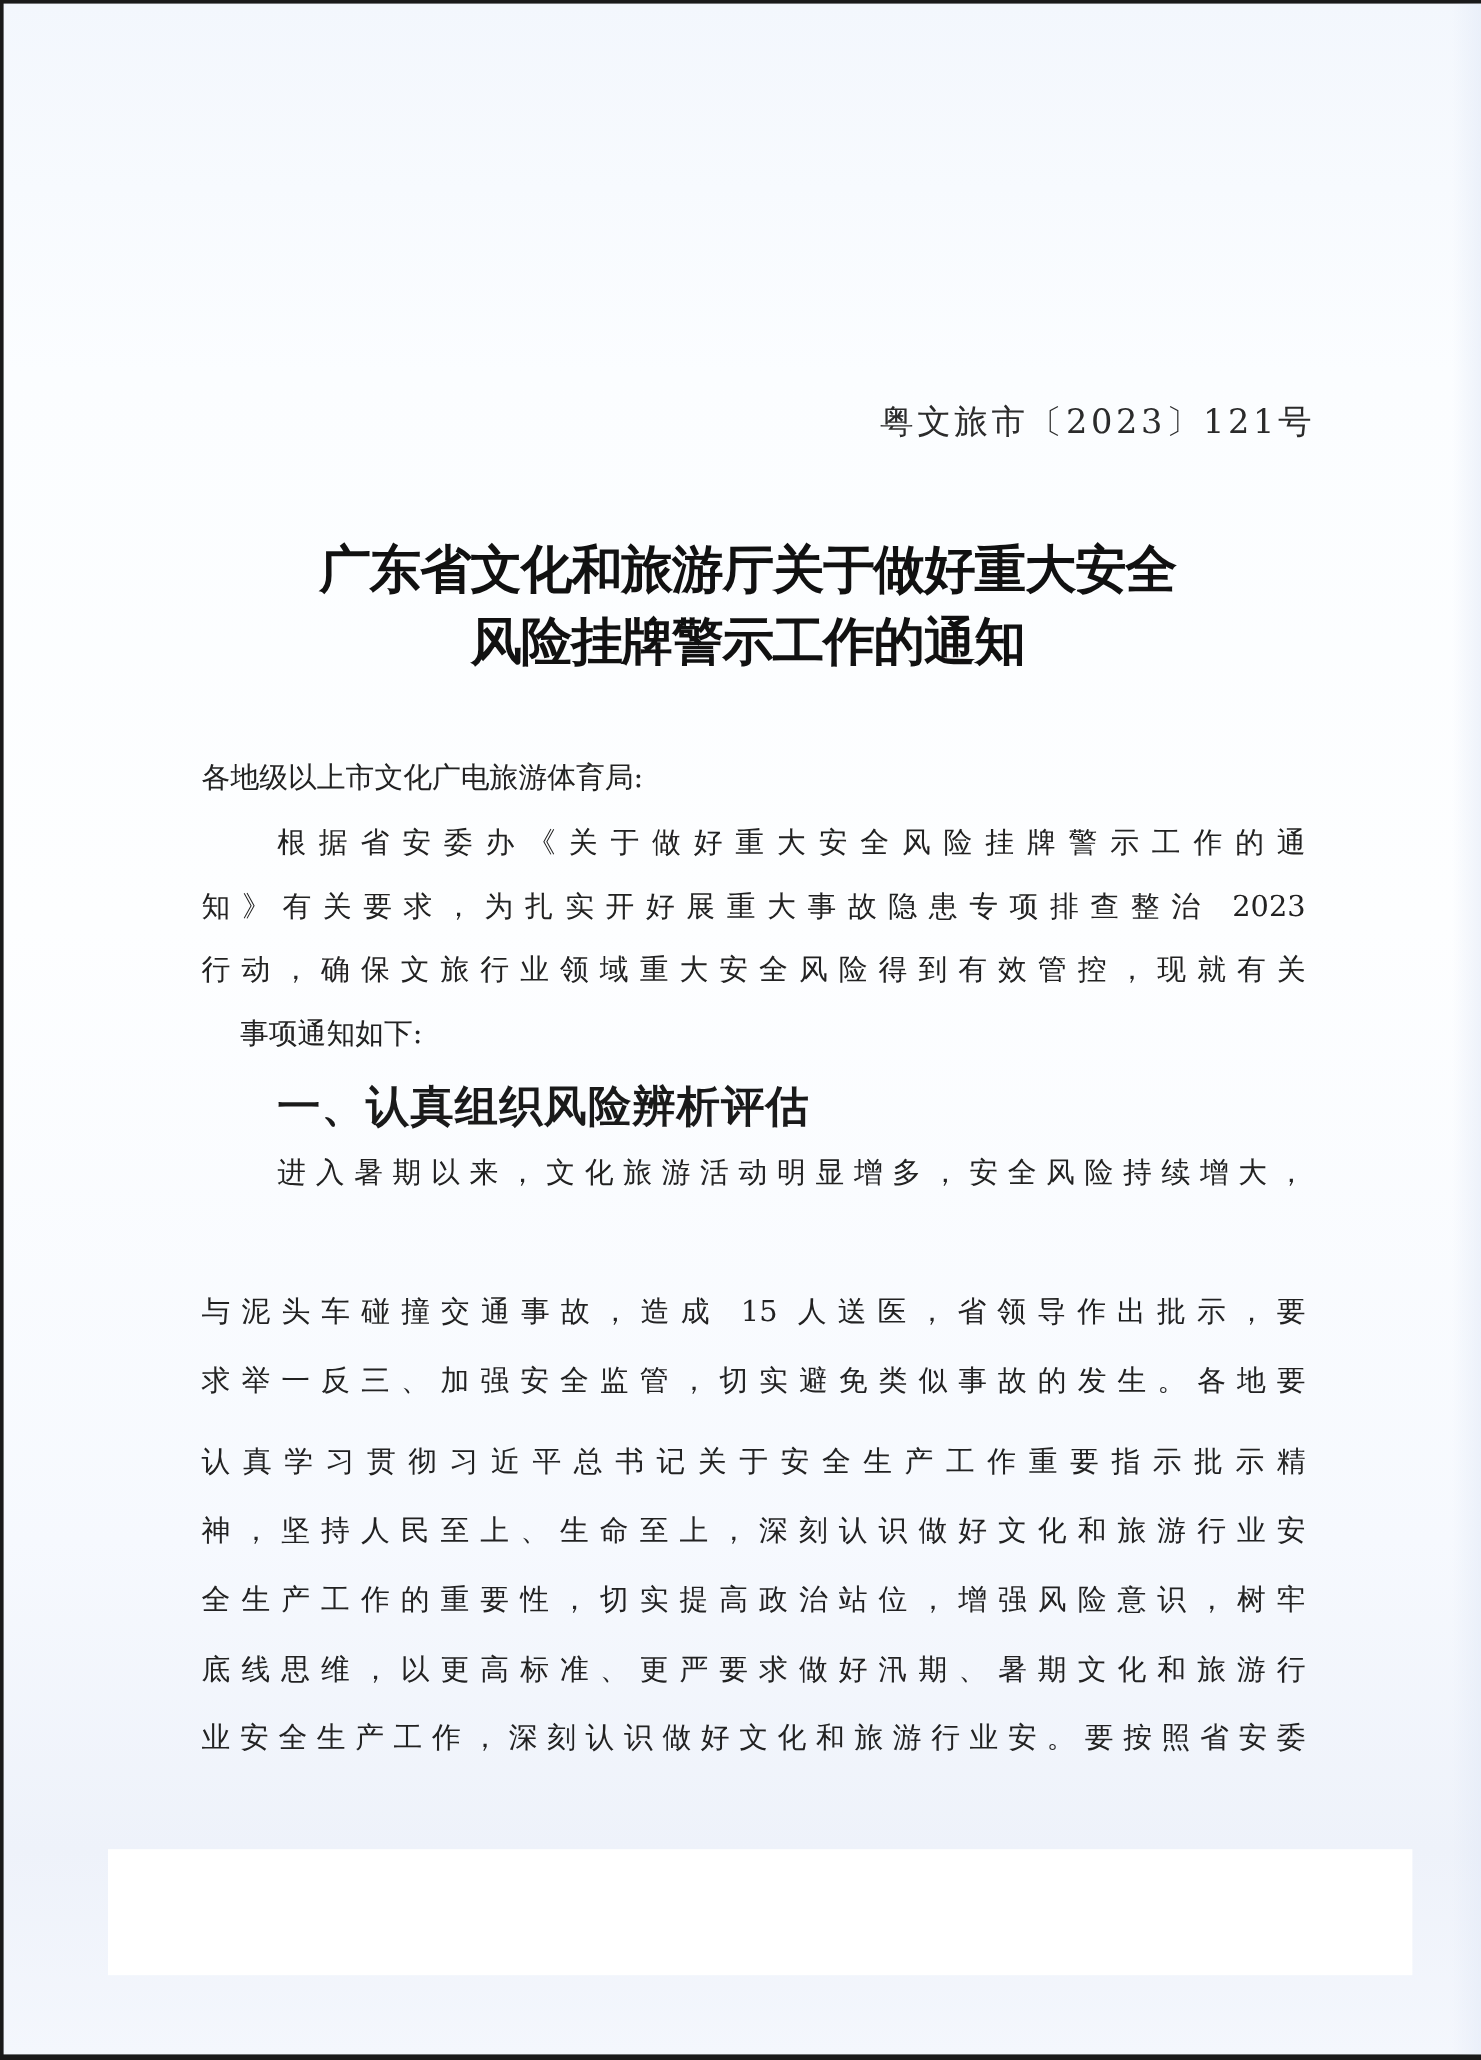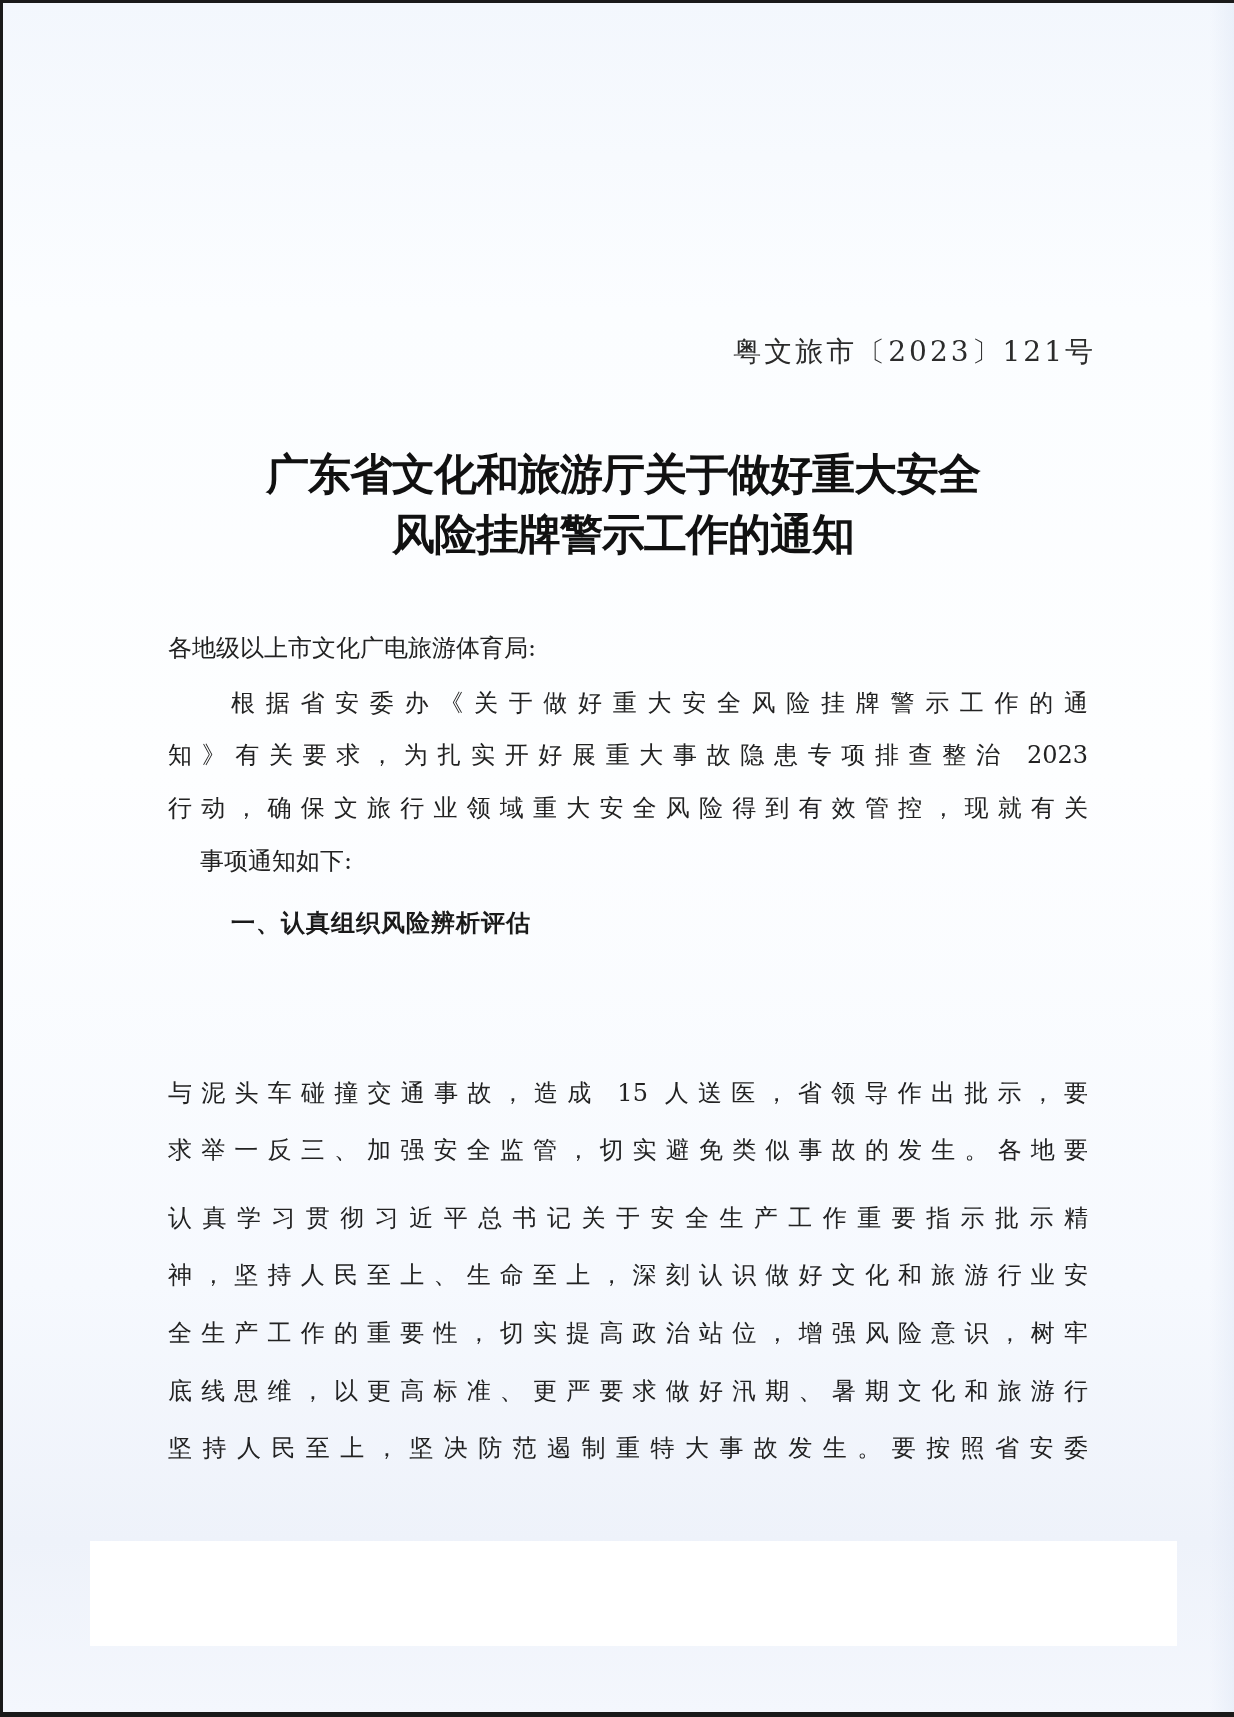--- a/index.html
+++ b/index.html
@@ -71,21 +71,21 @@
     height: 40px;
     line-height: 40px;
   }
   .line.indent { left: 228px; width: 857px; font-family: Liberation Serif, serif; }
   .line.short { text-align-last: left; }
   .heading {
     position: absolute;
     left: 228px;
     font-family: "DejaVu Sans", "Liberation Sans", sans-serif;
     font-weight: bold;
-    font-size: 24px;
+    font-size: 36px;
     color: #1a1a1a;
     white-space: nowrap;
     height: 40px;
     line-height: 40px;
     letter-spacing: 1px;
   }
 </style>
 </head>
 <body>
 
@@ -98,23 +98,24 @@
 
   <div class="line short" style="top:625px;">各地级以上市文化广电旅游体育局:</div>
 
   <div class="line indent" style="top:680px;">根据省安委办《关于做好重大安全风险挂牌警示工作的通</div>
   <div class="line" style="top:732px;">知》有关要求，为扎实开好展重大事故隐患专项排查整治 2023</div>
   <div class="line" style="top:785px;">行动，确保文旅行业领域重大安全风险得到有效管控，现就有关</div>
   <div class="line short" style="top:838px;margin-left:32px;">事项通知如下:</div>
 
   <div class="heading" style="top:900px;">一、认真组织风险辨析评估</div>
 
+  <div class="line indent" style="top:955px;">进入暑期以来，文化旅游活动明显增多，安全风险持续增大，</div>
   <div class="line" style="top:1070px;">与泥头车碰撞交通事故，造成 15 人送医，省领导作出批示，要</div>
   <div class="line" style="top:1127px;">求举一反三、加强安全监管，切实避免类似事故的发生。各地要</div>
   <div class="line" style="top:1252px;">神，坚持人民至上、生命至上，深刻认识做好文化和旅游行业安</div>
   <div class="line" style="top:1195px;">认真学习贯彻习近平总书记关于安全生产工作重要指示批示精</div>
   <div class="line" style="top:1310px;">全生产工作的重要性，切实提高政治站位，增强风险意识，树牢</div>
   <div class="line" style="top:1368px;">底线思维，以更高标准、更严要求做好汛期、暑期文化和旅游行</div>
-  <div class="line" style="top:1425px;">坚持人民至上，坚决防范遏制重特大事故发生。要按照省安委</div>
+  <div class="line" style="top:1425px;">业安全生产工作，深刻认识做好文化和旅游行业安。要按照省安委</div>
 
   <div class="redaction" style="left:87px; top:1538px; width:1087px; height:105px;"></div>
 
 </div>
 
 </body></html>

